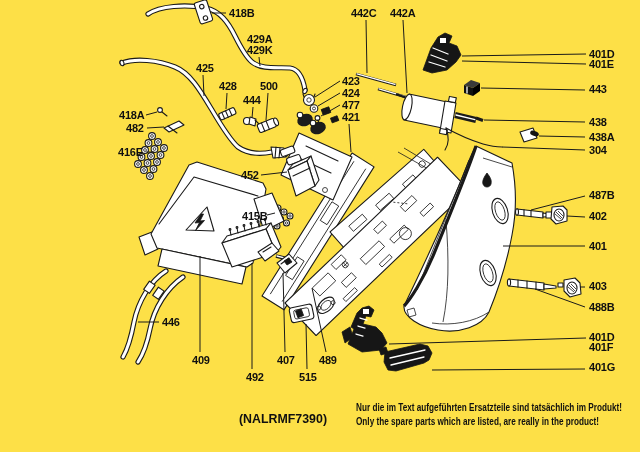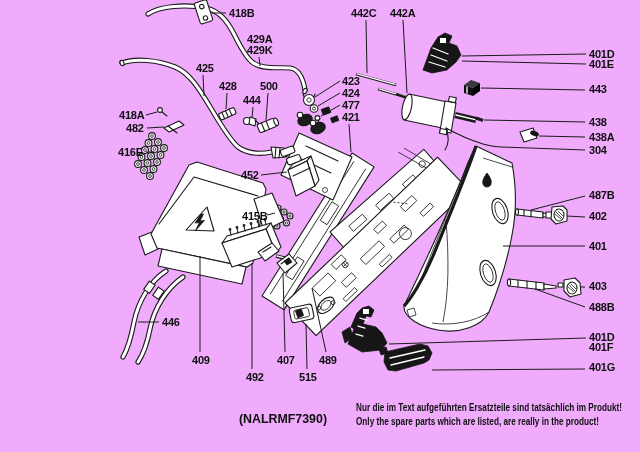--- a/index.html
+++ b/index.html
@@ -1,16 +1,16 @@
 <!DOCTYPE html>
 <html><head>
 <meta charset="utf-8">
 <style>
   html,body{margin:0;padding:0;background:#fff;}
-  .page{position:relative;width:640px;height:452px;background:#f0abfc;overflow:hidden;
+  .page{position:relative;width:640px;height:452px;background:#fde047;overflow:hidden;
         font-family:"Liberation Sans",sans-serif;}
   svg{position:absolute;left:0;top:0;}
   .ln{fill:none;stroke:#1a1a1a;stroke-width:1.1;stroke-linecap:round;stroke-linejoin:round;}
   .fw{fill:#fff;stroke:#1a1a1a;stroke-width:1.1;stroke-linejoin:round;}
   .fb{fill:#161616;stroke:#161616;stroke-width:.8;stroke-linejoin:round;}
   .wd{stroke:#fff;stroke-width:1.3;fill:none;stroke-linecap:round;}
   .tubeo{fill:none;stroke:#1a1a1a;stroke-width:5.2;stroke-linecap:round;}
   .tubei{fill:none;stroke:#fff;stroke-width:3;stroke-linecap:round;}
   .leader{stroke:#1a1a1a;stroke-width:1;fill:none;}
   .plabel{font:bold 11px "Liberation Sans",sans-serif;fill:#101010;letter-spacing:-.2px;}

